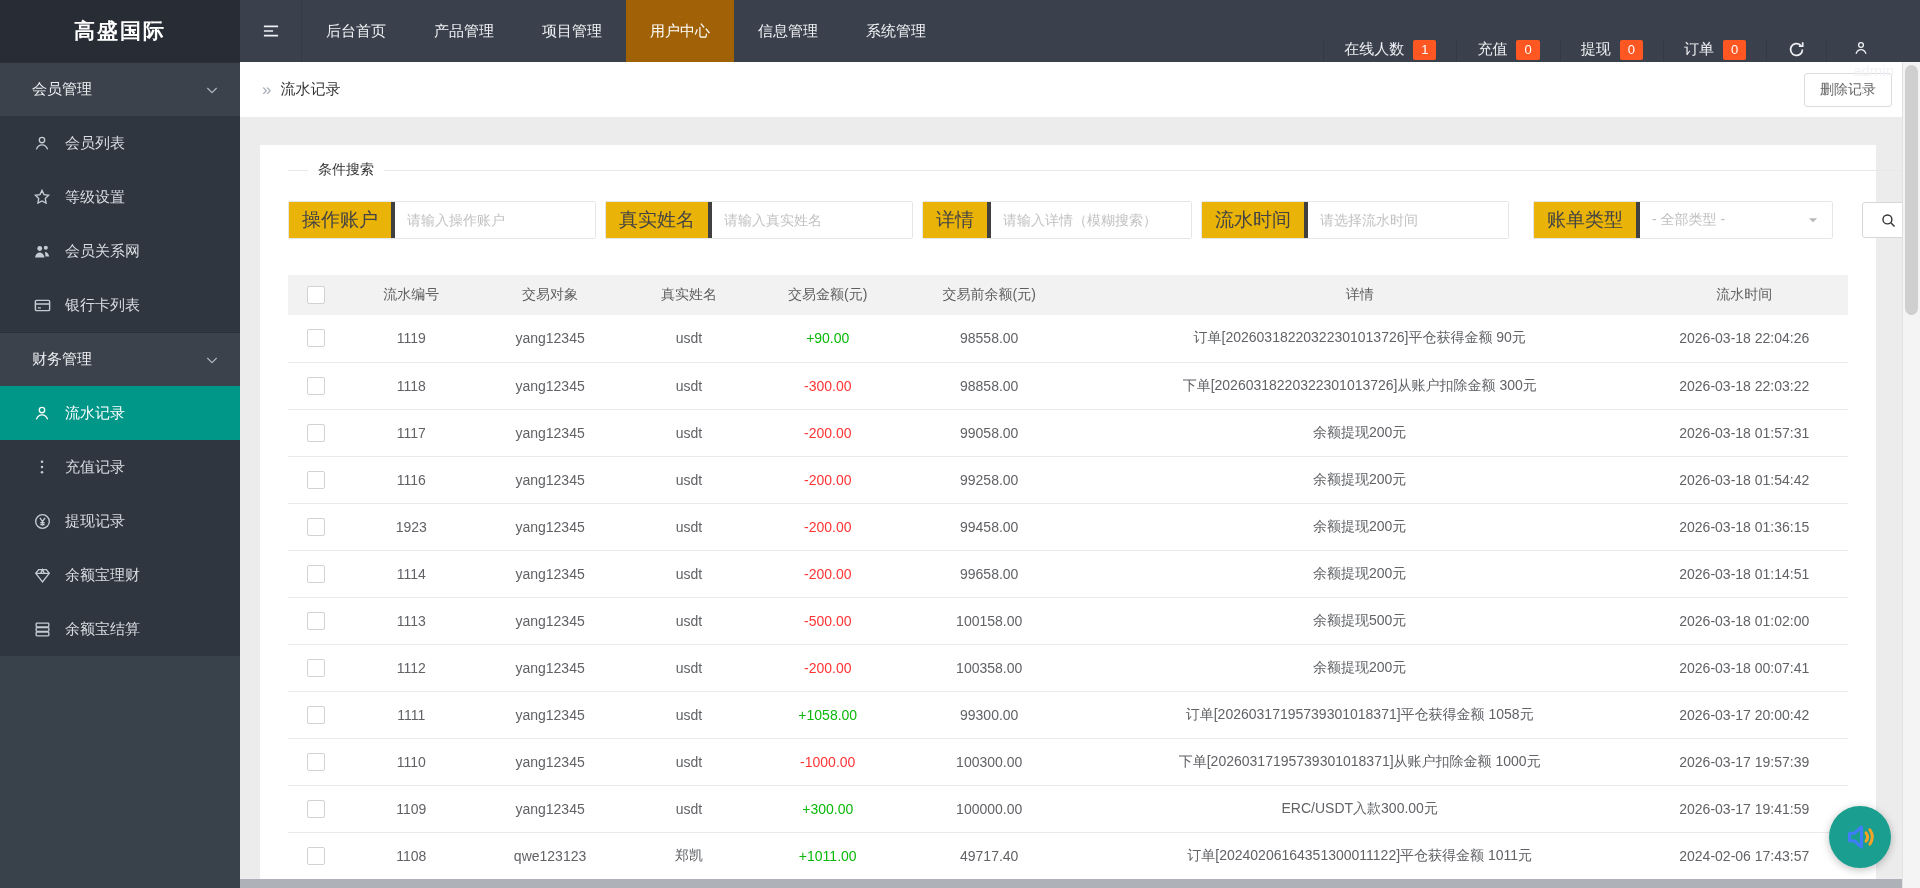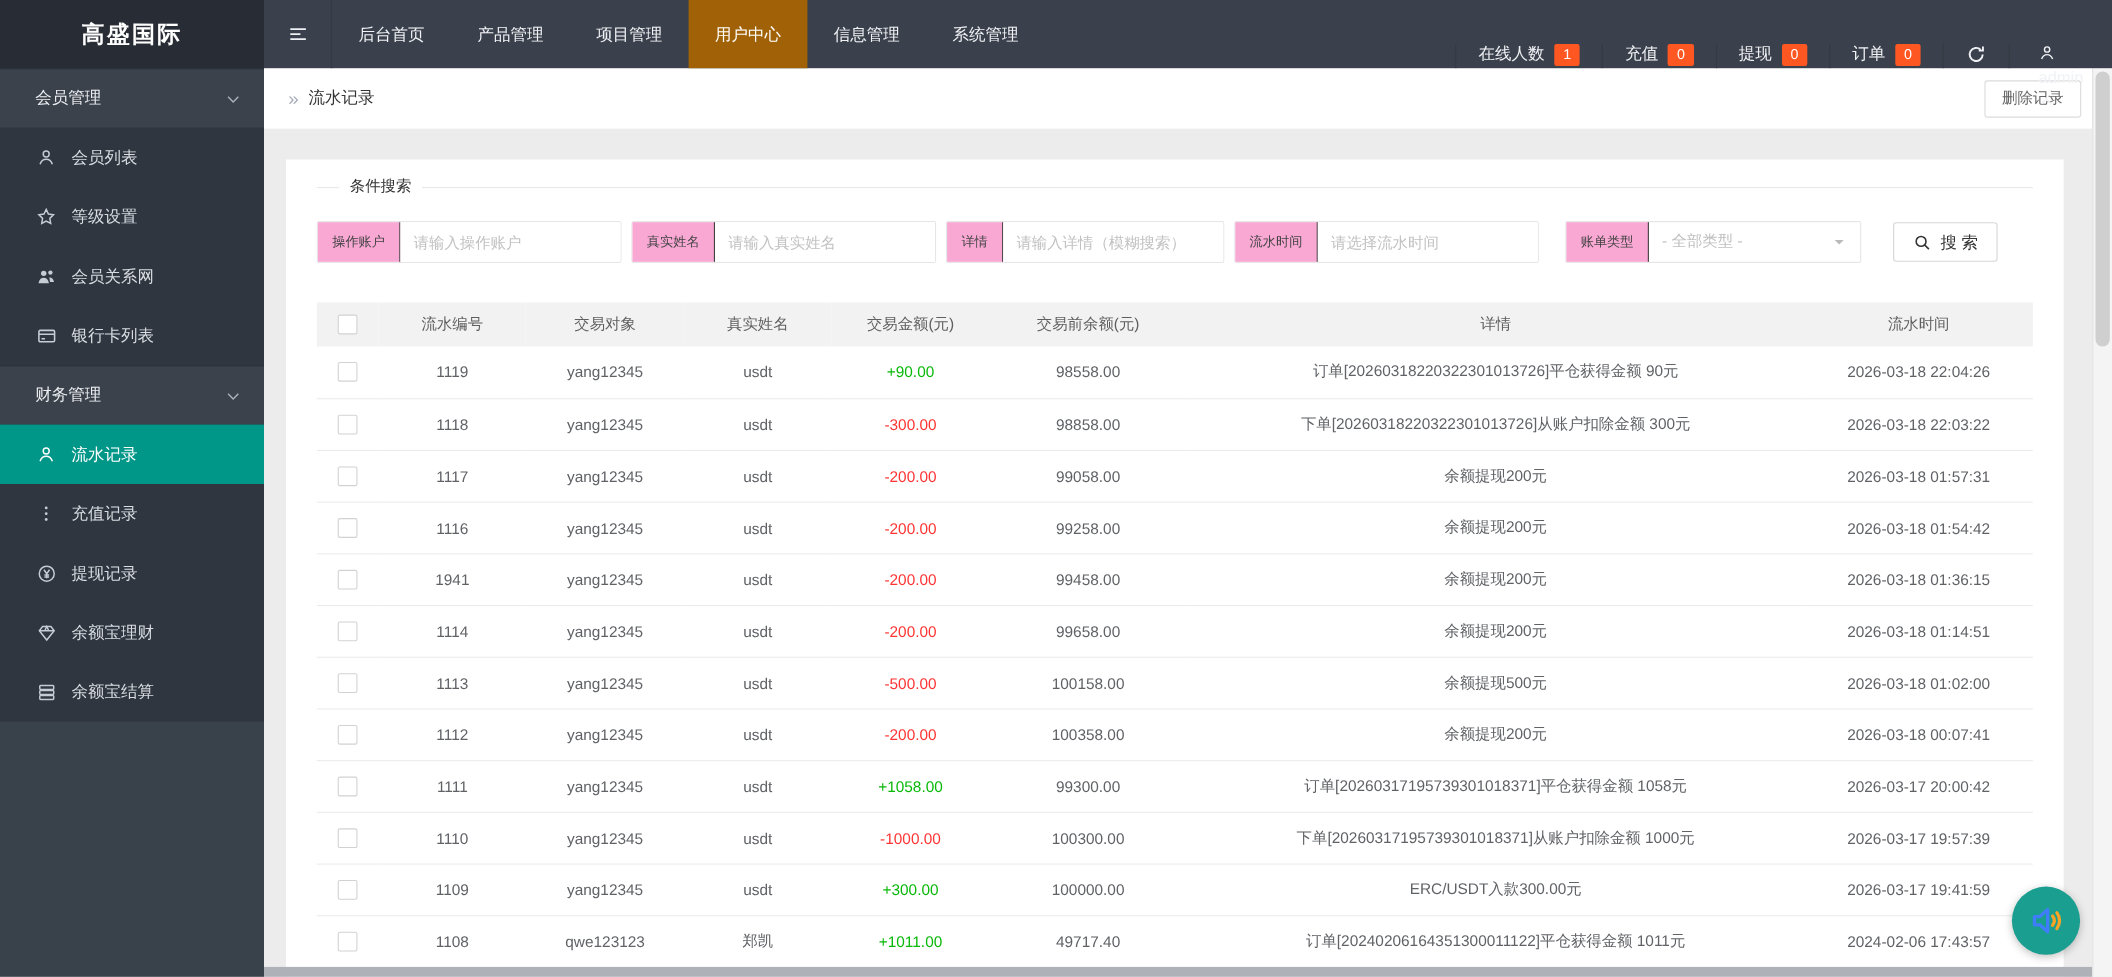--- a/index.html
+++ b/index.html
@@ -52,22 +52,22 @@
     font-size:14px; cursor:pointer; font-family:inherit; }
 
   .card { margin:28px 26px 0 20px; background:#fff; padding:16px 28px 40px 28px;
     min-height:720px; }
 
   fieldset.search-set { border:none; border-top:1px solid #e8e8e8; padding:14px 0 10px; }
   fieldset.search-set legend { margin-left:20px; padding:0 10px; font-size:14px; color:#333; }
   .search-row { display:flex; align-items:center; margin-top:8px; }
   .fgroup { display:flex; align-items:stretch; height:38px; border:1px solid #e6e6e6;
     border-radius:2px; margin-right:9px; background:#fff; }
-  .fgroup .flabel { display:flex; align-items:center; padding:0 13px; background:#f9a8d4;
-    border-right:1px solid #404040; color:#444; font-size:12px; white-space:nowrap; }
+  .fgroup .flabel { display:flex; align-items:center; padding:0 13px; background:#eab308;
+    border-right:4px solid #404040; color:#444; font-size:19px; white-space:nowrap; }
   .fgroup input { border:none; outline:none; width:200px; padding:0 12px; font-size:14px;
     color:#333; font-family:inherit; }
   .fgroup input::placeholder { color:#c2c2c2; }
   .fgroup.select-group { margin-left:15px; }
   .fselect { width:192px; display:flex; align-items:center; padding:0 12px;
     color:#bfbfbf; font-size:14px; cursor:pointer; position:relative; }
   .fselect .caret { margin-left:auto; color:#b9b9b9; display:flex; }
   .search-btn { margin-left:20px; height:36px; padding:0 17px; background:#fff;
     border:1px solid #d6d6d6; border-radius:3px; display:flex; align-items:center; gap:8px;
     font-size:15px; color:#333; cursor:pointer; font-family:inherit; }
@@ -413,21 +413,21 @@
             <td>yang12345</td>
             <td>usdt</td>
             <td class="amount neg">-200.00</td>
             <td>99258.00</td>
             <td>余额提现200元</td>
             <td>2026-03-18 01:54:42</td>
           </tr>
 
           <tr>
             <td><span class="cb"></span></td>
-            <td>1941</td>
+            <td>1923</td>
             <td>yang12345</td>
             <td>usdt</td>
             <td class="amount neg">-200.00</td>
             <td>99458.00</td>
             <td>余额提现200元</td>
             <td>2026-03-18 01:36:15</td>
           </tr>
 
           <tr>
             <td><span class="cb"></span></td>

